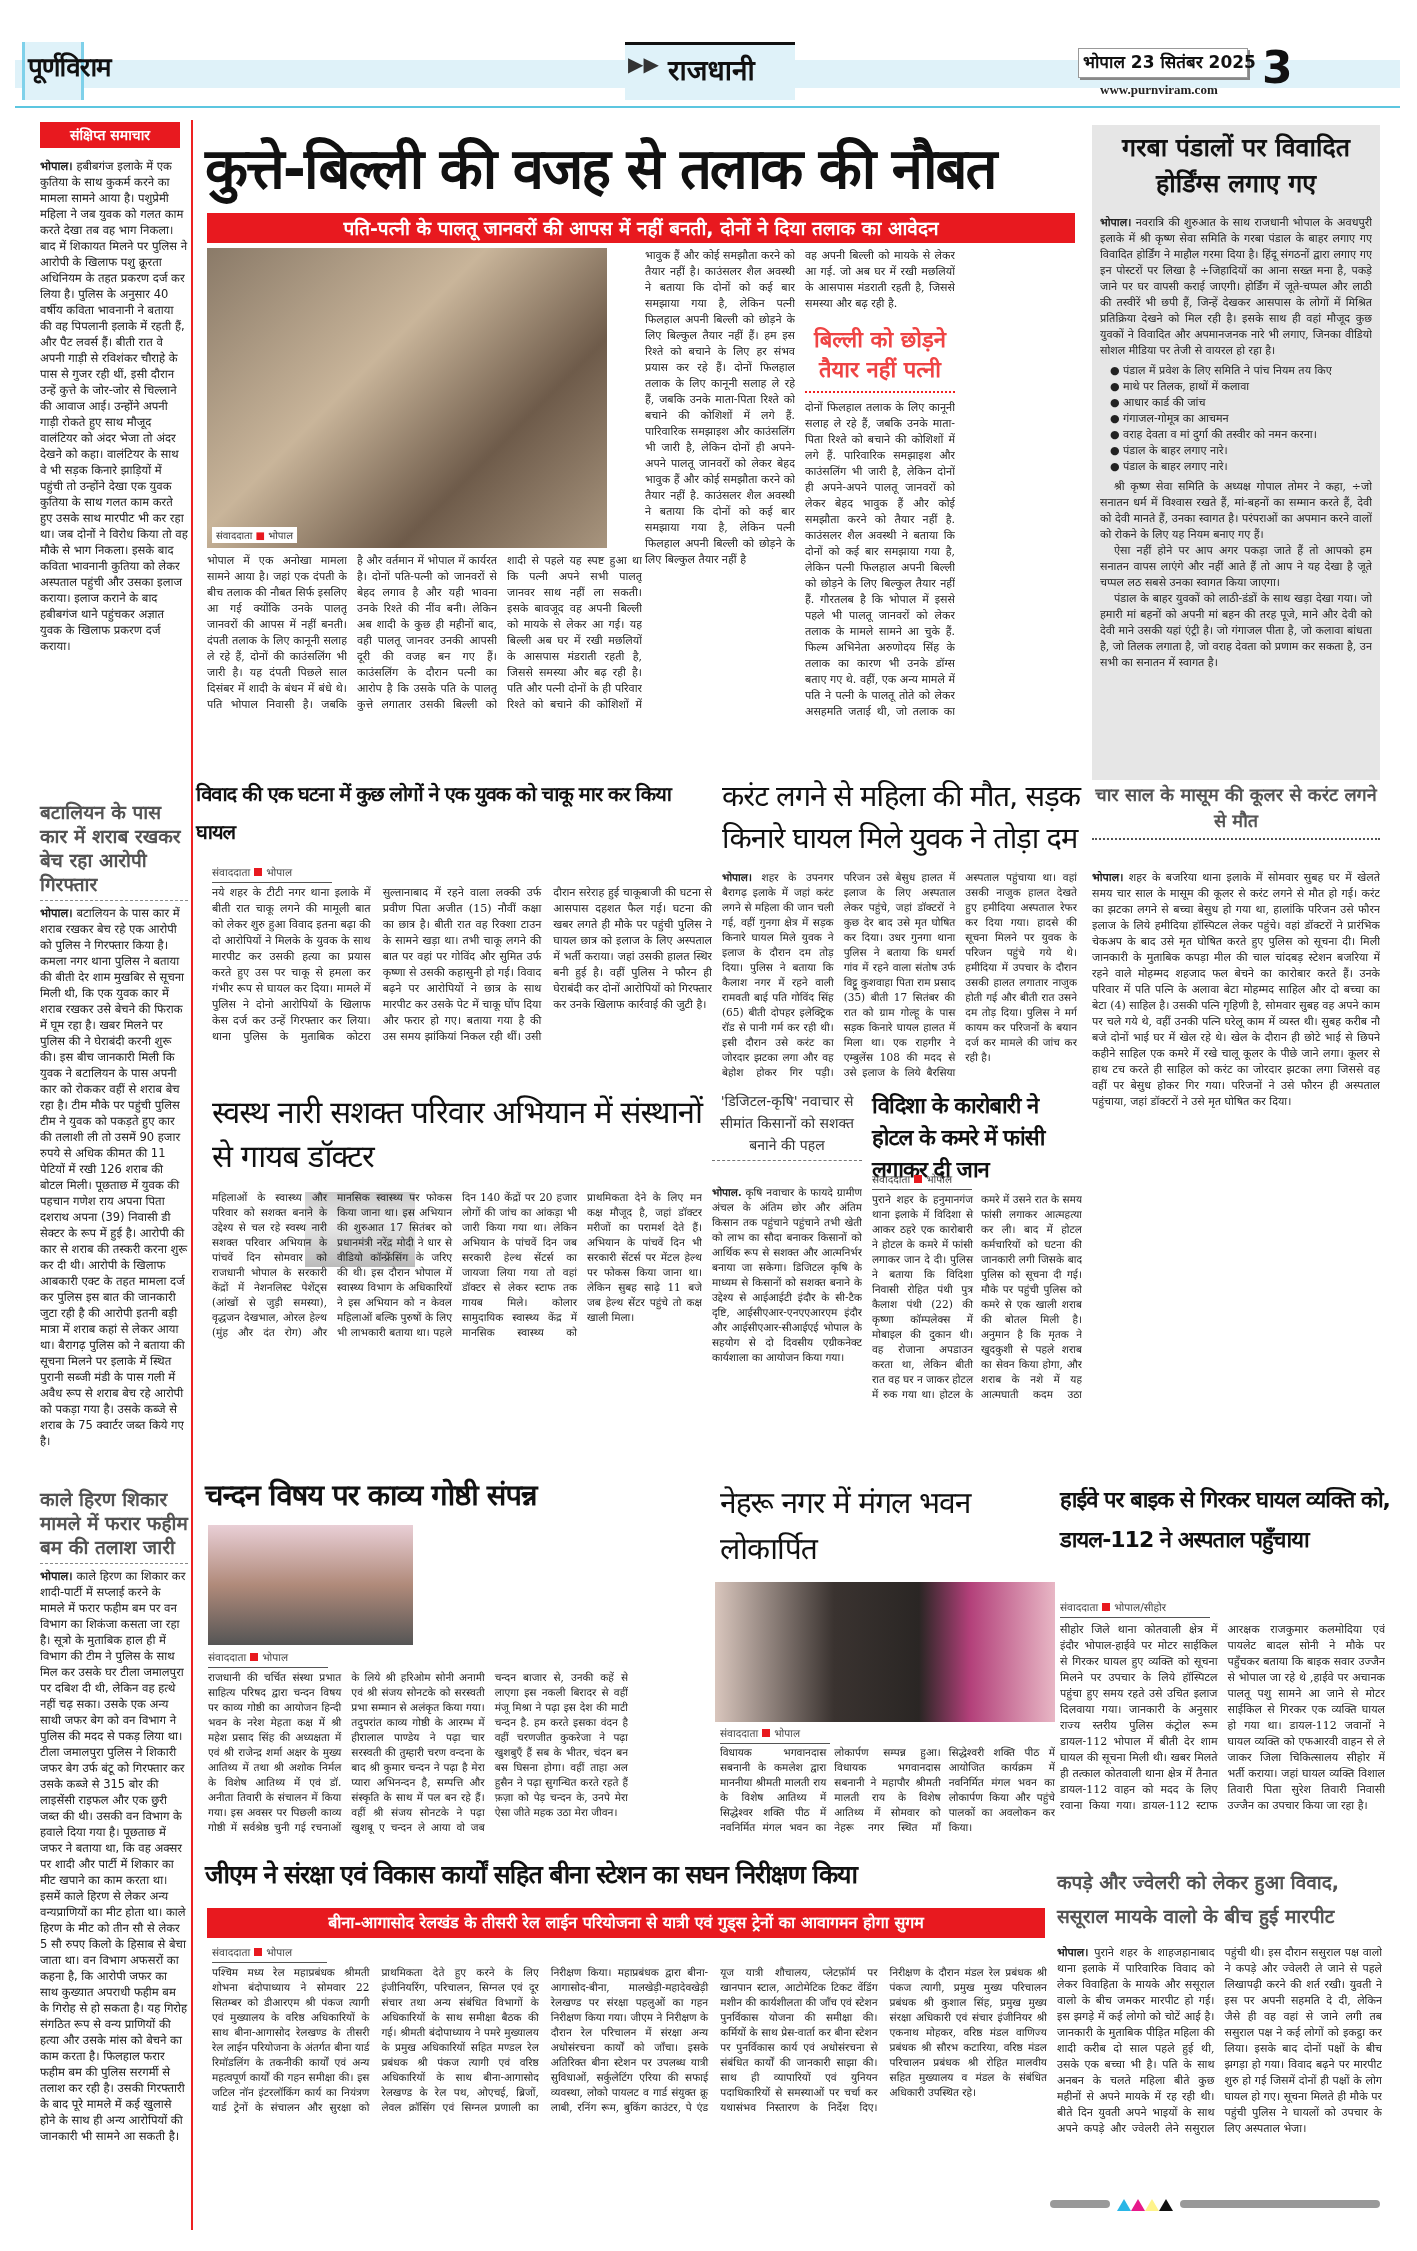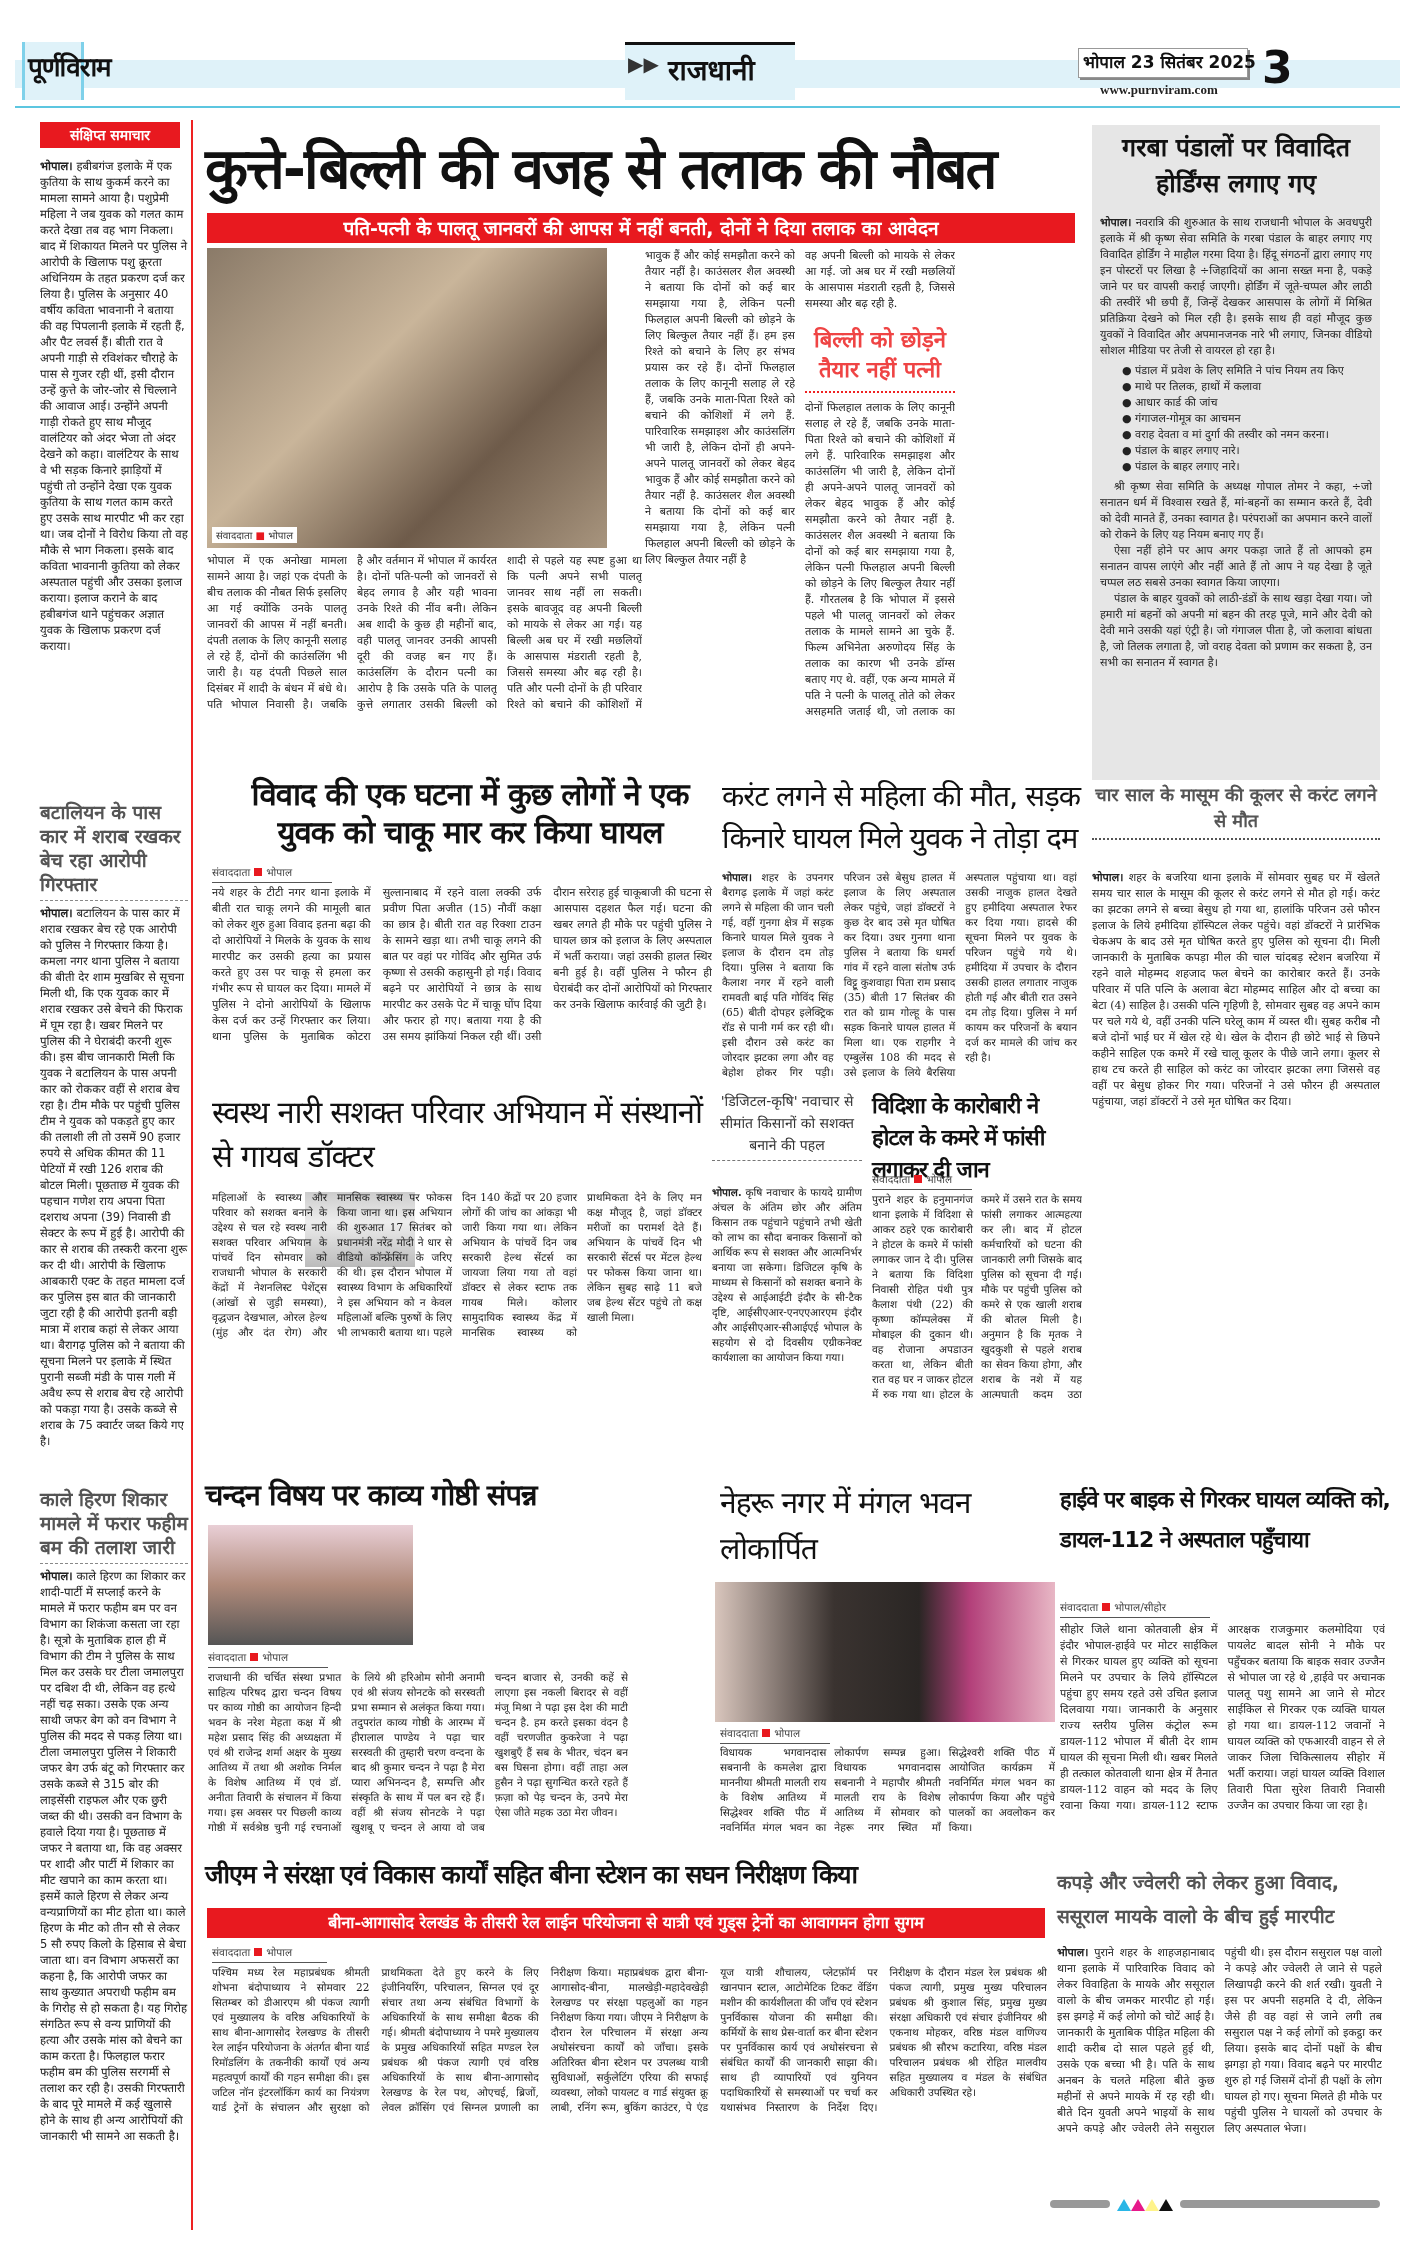--- a/index.html
+++ b/index.html
@@ -76,35 +76,35 @@
 <div class="abs col" style="left:507px;top:553px;width:135px;height:160px">शादी से पहले यह स्पष्ट हुआ था कि पत्नी अपने सभी पालतू जानवर साथ नहीं ला सकती। इसके बावजूद वह अपनी बिल्ली को मायके से लेकर आ गई। यह बिल्ली अब घर में रखी मछलियों के आसपास मंडराती रहती है, जिससे समस्या और बढ़ रही है। पति और पत्नी दोनों के ही परिवार रिश्ते को बचाने की कोशिशों में लगे हैं। पारिवारिक समझाइश और काउंसलिंग भी जारी है, लेकिन दोनों ही अपने-अपने पालतू जानवरों को लेकर बेहद</div>
 <div class="abs col" style="left:645px;top:248px;width:150px;height:470px">भावुक हैं और कोई समझौता करने को तैयार नहीं है। काउंसलर शैल अवस्थी ने बताया कि दोनों को कई बार समझाया गया है, लेकिन पत्नी फिलहाल अपनी बिल्ली को छोड़ने के लिए बिल्कुल तैयार नहीं हैं। हम इस रिश्ते को बचाने के लिए हर संभव प्रयास कर रहे हैं। दोनों फिलहाल तलाक के लिए कानूनी सलाह ले रहे हैं, जबकि उनके माता-पिता रिश्ते को बचाने की कोशिशों में लगे हैं. पारिवारिक समझाइश और काउंसलिंग भी जारी है, लेकिन दोनों ही अपने-अपने पालतू जानवरों को लेकर बेहद भावुक हैं और कोई समझौता करने को तैयार नहीं है. काउंसलर शैल अवस्थी ने बताया कि दोनों को कई बार समझाया गया है, लेकिन पत्नी फिलहाल अपनी बिल्ली को छोड़ने के लिए बिल्कुल तैयार नहीं है</div>
 <div class="abs col" style="left:805px;top:248px;width:150px;height:70px">वह अपनी बिल्ली को मायके से लेकर आ गई. जो अब घर में रखी मछलियों के आसपास मंडराती रहती है, जिससे समस्या और बढ़ रही है.</div>
 <div class="abs subhead" style="left:805px;top:325px;width:150px;font-size:22px">बिल्ली को छोड़ने तैयार नहीं पत्नी</div>
 <div class="abs col" style="left:805px;top:400px;width:150px;height:318px">दोनों फिलहाल तलाक के लिए कानूनी सलाह ले रहे हैं, जबकि उनके माता-पिता रिश्ते को बचाने की कोशिशों में लगे हैं. पारिवारिक समझाइश और काउंसलिंग भी जारी है, लेकिन दोनों ही अपने-अपने पालतू जानवरों को लेकर बेहद भावुक हैं और कोई समझौता करने को तैयार नहीं है. काउंसलर शैल अवस्थी ने बताया कि दोनों को कई बार समझाया गया है, लेकिन पत्नी फिलहाल अपनी बिल्ली को छोड़ने के लिए बिल्कुल तैयार नहीं हैं. गौरतलब है कि भोपाल में इससे पहले भी पालतू जानवरों को लेकर तलाक के मामले सामने आ चुके हैं. फिल्म अभिनेता अरुणोदय सिंह के तलाक का कारण भी उनके डॉग्स बताए गए थे. वहीं, एक अन्य मामले में पति ने पत्नी के पालतू तोते को लेकर असहमति जताई थी, जो तलाक का कारण बना.</div>
 
 <div class="abs graybox" style="left:1092px;top:125px;width:288px;height:655px"></div>
 <div class="abs h-main" style="left:1100px;top:130px;width:272px;font-size:25px;line-height:36px;white-space:normal;text-align:center;letter-spacing:0">गरबा पंडालों पर विवादित होर्डिंग्स लगाए गए</div>
 <div class="abs col" style="left:1100px;top:215px;width:272px;height:560px;font-size:11px">
   <b>भोपाल।</b> <span>नवरात्रि की शुरुआत के साथ राजधानी भोपाल के अवधपुरी इलाके में श्री कृष्ण सेवा समिति के गरबा पंडाल के बाहर लगाए गए विवादित होर्डिंग ने माहौल गरमा दिया है। हिंदू संगठनों द्वारा लगाए गए इन पोस्टरों पर लिखा है ÷जिहादियों का आना सख्त मना है, पकड़े जाने पर घर वापसी कराई जाएगी। होर्डिंग में जूते-चप्पल और लाठी की तस्वीरें भी छपी हैं, जिन्हें देखकर आसपास के लोगों में मिश्रित प्रतिक्रिया देखने को मिल रही है। इसके साथ ही वहां मौजूद कुछ युवकों ने विवादित और अपमानजनक नारे भी लगाए, जिनका वीडियो सोशल मीडिया पर तेजी से वायरल हो रहा है।</span>
-  <ul style="list-style:none;margin:4px 0 4px 22px">
+  <ul style="list-style:none;margin:4px 0 4px 10px">
     <li>● <span>पंडाल में प्रवेश के लिए समिति ने पांच नियम तय किए</span></li>
     <li>● <span>माथे पर तिलक, हाथों में कलावा</span></li>
     <li>● <span>आधार कार्ड की जांच</span></li>
     <li>● <span>गंगाजल-गोमूत्र का आचमन</span></li>
     <li>● <span>वराह देवता व मां दुर्गा की तस्वीर को नमन करना।</span></li>
     <li>● <span>पंडाल के बाहर लगाए नारे।</span></li>
     <li>● <span>पंडाल के बाहर लगाए नारे।</span></li>
   </ul>
   <p>श्री कृष्ण सेवा समिति के अध्यक्ष गोपाल तोमर ने कहा, ÷जो सनातन धर्म में विश्वास रखते हैं, मां-बहनों का सम्मान करते हैं, देवी को देवी मानते हैं, उनका स्वागत है। परंपराओं का अपमान करने वालों को रोकने के लिए यह नियम बनाए गए हैं।</p>
   <p>ऐसा नहीं होने पर आप अगर पकड़ा जाते हैं तो आपको हम सनातन वापस लाएंगे और नहीं आते हैं तो आप ने यह देखा है जूते चप्पल लठ सबसे उनका स्वागत किया जाएगा।</p>
   <p>पंडाल के बाहर युवकों को लाठी-डंडों के साथ खड़ा देखा गया। जो हमारी मां बहनों को अपनी मां बहन की तरह पूजे, माने और देवी को देवी माने उसकी यहां एंट्री है। जो गंगाजल पीता है, जो कलावा बांधता है, जो तिलक लगाता है, जो वराह देवता को प्रणाम कर सकता है, उन सभी का सनातन में स्वागत है।</p>
 </div>
 
-<div class="abs h-main" style="left:220px;top:775px;width:500px;font-size:31px;line-height:38px;white-space:normal;text-align:center;letter-spacing:-1px">विवाद की एक घटना में कुछ लोगों ने एक युवक को चाकू मार कर किया घायल</div>
+<div class="abs h-main" style="left:196px;top:775px;width:500px;font-size:20px;line-height:38px;white-space:normal;text-align:left;letter-spacing:-1px">विवाद की एक घटना में कुछ लोगों ने एक युवक को चाकू मार कर किया घायल</div>
 <div class="abs byline" style="left:212px;top:865px;width:120px"><span>संवाददाता</span><span class="sq"></span><span>भोपाल</span></div>
 <div class="abs col" style="left:212px;top:885px;width:500px;height:195px;column-count:3;column-gap:12px">नये शहर के टीटी नगर थाना इलाके में बीती रात चाकू लगने की मामूली बात को लेकर शुरु हुआ विवाद इतना बढ़ा की दो आरोपियों ने मिलके के युवक के साथ मारपीट कर उसकी हत्या का प्रयास करते हुए उस पर चाकू से हमला कर गंभीर रूप से घायल कर दिया। मामले में पुलिस ने दोनो आरोपियों के खिलाफ केस दर्ज कर उन्हें गिरफ्तार कर लिया। थाना पुलिस के मुताबिक कोटरा सुल्तानाबाद में रहने वाला लक्की उर्फ प्रवीण पिता अजीत (15) नौवीं कक्षा का छात्र है। बीती रात वह रिक्शा टाउन के सामने खड़ा था। तभी चाकू लगने की बात पर वहां पर गोविंद और सुमित उर्फ कृष्णा से उसकी कहासुनी हो गई। विवाद बढ़ने पर आरोपियों ने छात्र के साथ मारपीट कर उसके पेट में चाकू घोंप दिया और फरार हो गए। बताया गया है की उस समय झांकियां निकल रही थीं। उसी दौरान सरेराह हुई चाकूबाजी की घटना से आसपास दहशत फैल गई। घटना की खबर लगते ही मौके पर पहुंची पुलिस ने घायल छात्र को इलाज के लिए अस्पताल में भर्ती कराया। जहां उसकी हालत स्थिर बनी हुई है। वहीं पुलिस ने फौरन ही घेराबंदी कर दोनों आरोपियों को गिरफ्तार कर उनके खिलाफ कार्रवाई की जुटी है।</div>
 
 <div class="abs thin" style="left:722px;top:775px;width:360px;font-size:29px;line-height:42px;white-space:normal">करंट लगने से महिला की मौत, सड़क किनारे घायल मिले युवक ने तोड़ा दम</div>
 <div class="abs col" style="left:722px;top:870px;width:355px;height:210px;column-count:3;column-gap:10px;font-size:10.5px;line-height:15px"><b>भोपाल।</b> <span>शहर के उपनगर बैरागढ़ इलाके में जहां करंट लगने से महिला की जान चली गई, वहीं गुनगा क्षेत्र में सड़क किनारे घायल मिले युवक ने इलाज के दौरान दम तोड़ दिया। पुलिस ने बताया कि कैलाश नगर में रहने वाली रामवती बाई पति गोविंद सिंह (65) बीती दोपहर इलेक्ट्रिक रॉड से पानी गर्म कर रही थी। इसी दौरान उसे करंट का जोरदार झटका लगा और वह बेहोश होकर गिर पड़ी। परिजन उसे बेसुध हालत में इलाज के लिए अस्पताल लेकर पहुंचे, जहां डॉक्टरों ने कुछ देर बाद उसे मृत घोषित कर दिया। उधर गुनगा थाना पुलिस ने बताया कि धमर्रा गांव में रहने वाला संतोष उर्फ विट्टू कुशवाहा पिता राम प्रसाद (35) बीती 17 सितंबर की रात को ग्राम गोल्हू के पास सड़क किनारे घायल हालत में मिला था। एक राहगीर ने एम्बुलेंस 108 की मदद से उसे इलाज के लिये बैरसिया अस्पताल पहुंचाया था। वहां उसकी नाजुक हालत देखते हुए हमीदिया अस्पताल रेफर कर दिया गया। हादसे की सूचना मिलने पर युवक के परिजन पहुंचे गये थे। हमीदिया में उपचार के दौरान उसकी हालत लगातार नाजुक होती गई और बीती रात उसने दम तोड़ दिया। पुलिस ने मर्ग कायम कर परिजनों के बयान दर्ज कर मामले की जांच कर रही है।</span></div>
 
 <div class="abs" style="left:1092px;top:782px;width:288px;font-family:'DejaVu Sans',sans-serif;font-weight:bold;color:#555;font-size:18px;line-height:26px;text-align:center;border-bottom:2px dotted #555;padding-bottom:4px">चार साल के मासूम की कूलर से करंट लगने से मौत</div>
 <div class="abs col" style="left:1092px;top:870px;width:288px;height:595px;font-size:11px"><b>भोपाल।</b> <span>शहर के बजरिया थाना इलाके में सोमवार सुबह घर में खेलते समय चार साल के मासूम की कूलर से करंट लगने से मौत हो गई। करंट का झटका लगने से बच्चा बेसुध हो गया था, हालांकि परिजन उसे फौरन इलाज के लिये हमीदिया हॉस्पिटल लेकर पहुंचे। वहां डॉक्टरों ने प्रारंभिक चेकअप के बाद उसे मृत घोषित करते हुए पुलिस को सूचना दी। मिली जानकारी के मुताबिक कपड़ा मील की चाल चांदबड़ स्टेशन बजरिया में रहने वाले मोहम्मद शहजाद फल बेचने का कारोबार करते हैं। उनके परिवार में पति पत्नि के अलावा बेटा मोहम्मद साहिल और दो बच्चा का बेटा (4) साहिल है। उसकी पत्नि गृहिणी है, सोमवार सुबह वह अपने काम पर चले गये थे, वहीं उनकी पत्नि घरेलू काम में व्यस्त थी। सुबह करीब नौ बजे दोनों भाई घर में खेल रहे थे। खेल के दौरान ही छोटे भाई से छिपने कहीने साहिल एक कमरे में रखे चालू कूलर के पीछे जाने लगा। कूलर से हाथ टच करते ही साहिल को करंट का जोरदार झटका लगा जिससे वह वहीं पर बेसुध होकर गिर गया। परिजनों ने उसे फौरन ही अस्पताल पहुंचाया, जहां डॉक्टरों ने उसे मृत घोषित कर दिया।</span></div>
 
 <div class="abs thin" style="left:212px;top:1090px;width:490px;font-size:31px;line-height:44px;white-space:normal;">स्वस्थ नारी सशक्त परिवार अभियान में संस्थानों से गायब डॉक्टर</div>

